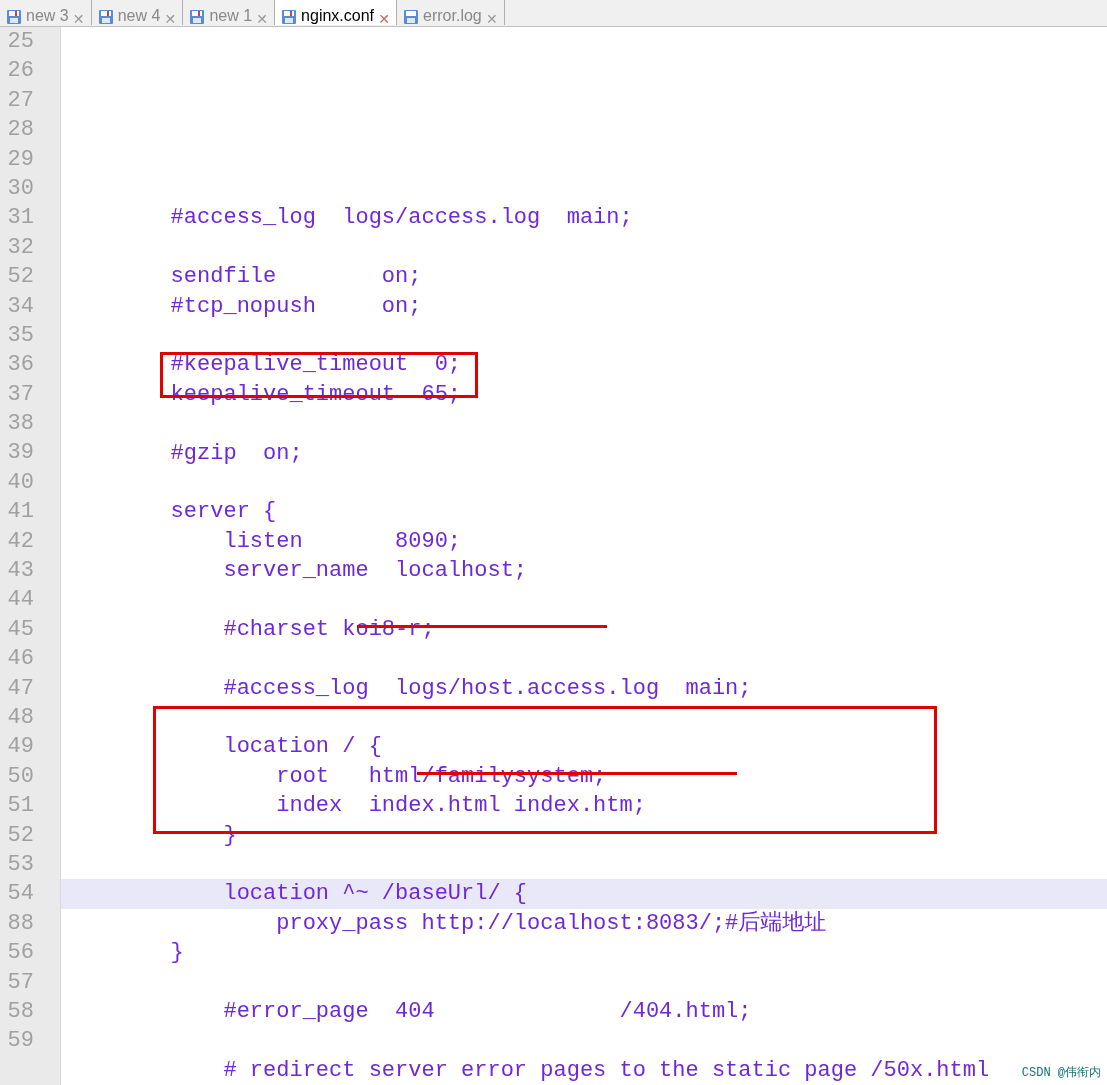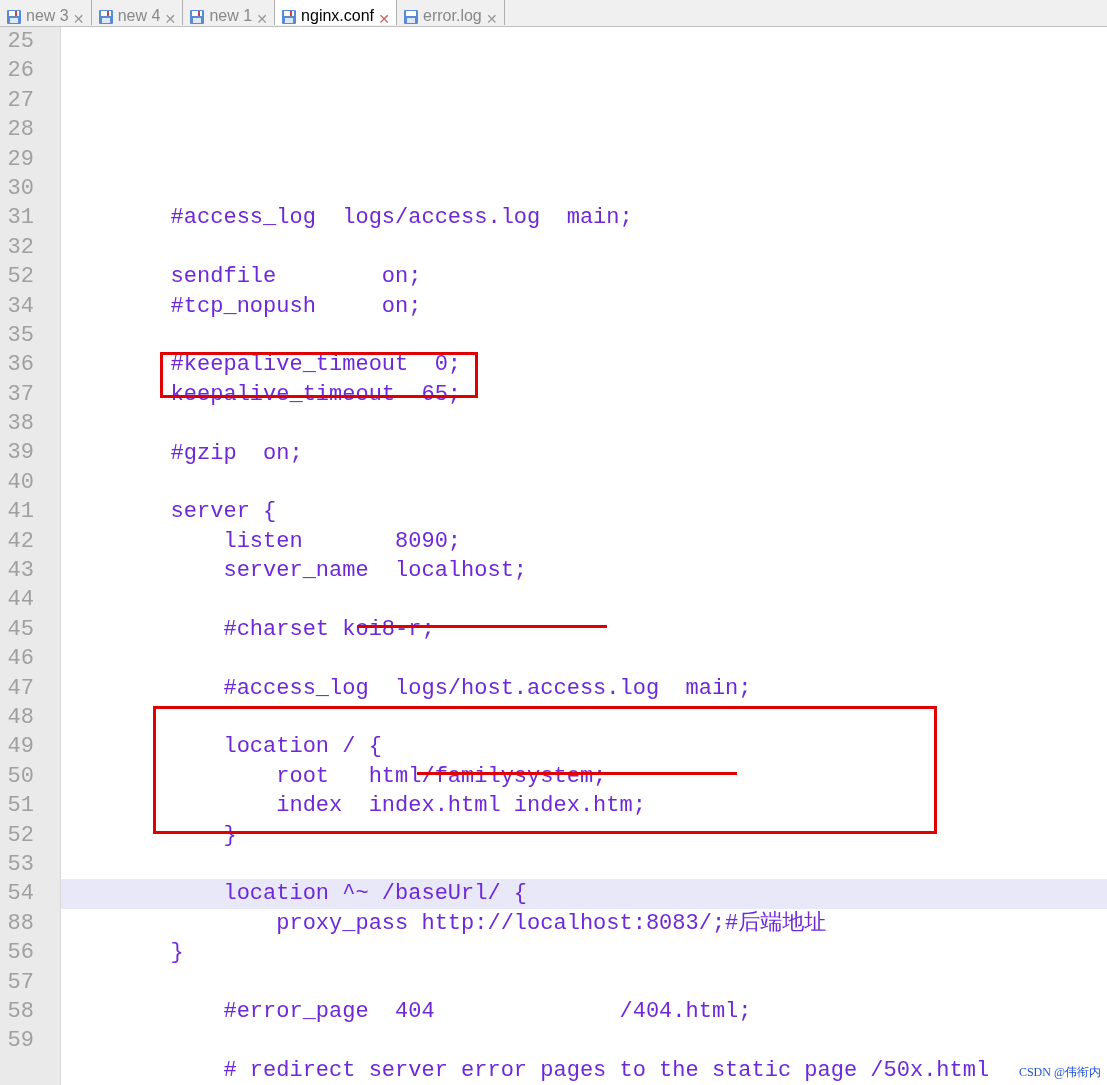--- a/index.html
+++ b/index.html
@@ -9,21 +9,21 @@
 .tab.active .tab-label{font-weight:normal}
 .save-icon{width:16px;height:16px;display:inline-block}
 .close-icon{width:12px;height:12px;display:inline-block;color:#d06060;font-size:14px;line-height:12px;text-align:center}
 .close-icon.gray{color:#999}
 .editor{display:flex;height:calc(1085px - 27px);position:relative}
 .gutter{width:60px;background:#eaeaea;border-right:1px solid #d8d8d8;padding-top:0;text-align:right;color:#a0a0a0;font-size:22px;line-height:29.4px;user-select:none;font-family:'Courier New',monospace}
 .gutter div{padding-right:26px;height:29.4px}
 .code{position:relative;flex:1;padding-top:0;font-size:22px;line-height:29.4px;color:#6d28d9;font-family:'Courier New',monospace;white-space:pre}
 .code-line{height:29.4px;padding-left:4px}
 .hl{background:#e8e8f8}
-.watermark{position:absolute;bottom:4px;right:6px;font-size:12px;color:#1d4ed8;font-family:Liberation Serif, serif}
+.watermark{position:absolute;bottom:4px;right:6px;font-size:12px;color:#0f766e;font-family:Liberation Mono, monospace}
 .redbox1{position:absolute;border:3px solid #e00000;pointer-events:none}
 .underline{position:absolute;height:3px;background:#e00000;pointer-events:none}
 .save-svg{width:16px;height:16px}
 </style>
 </head>
 <body>
 
 <div class="tabbar">
   <div class="tab">
     <span class="save-icon">

